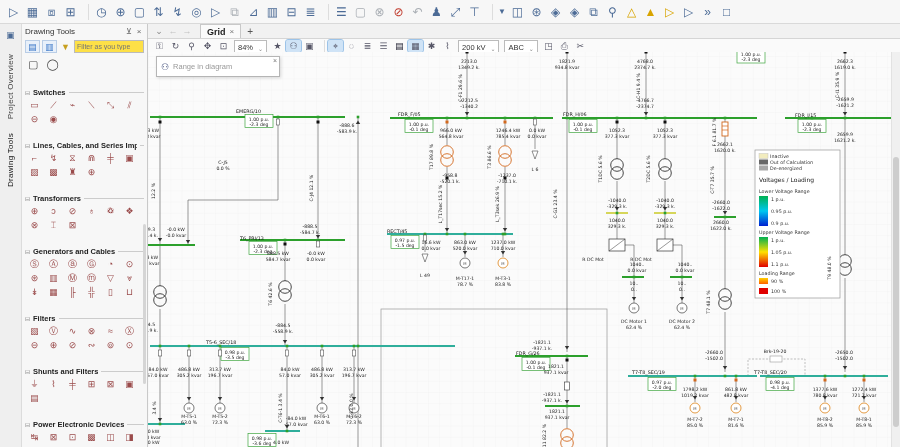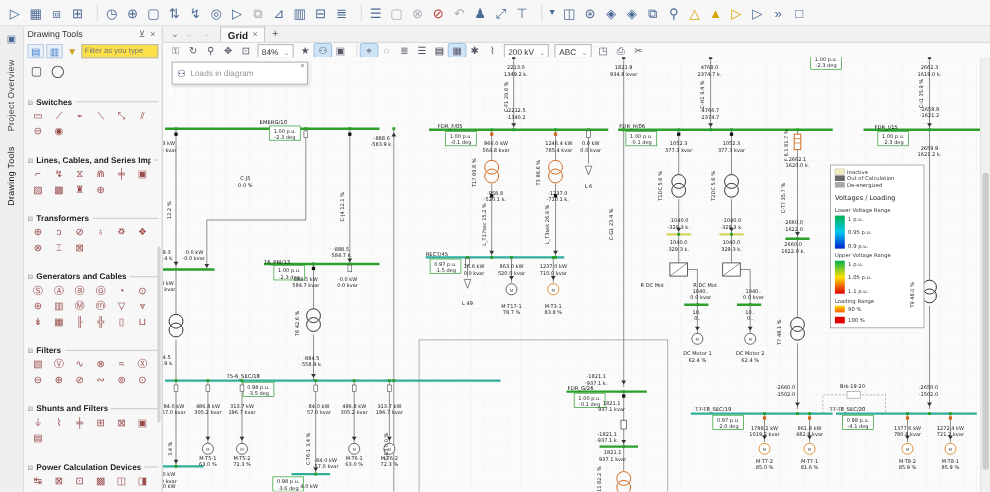--- a/index.html
+++ b/index.html
@@ -271,21 +271,21 @@
             <span class="pi">╪</span>
             <span class="pi">⊞</span>
             <span class="pi">⊠</span>
             <span class="pi">▣</span>
             <span class="pi">▤</span>
           </div>
       </div>
         <div class="sec">
         <div class="sec-h">
           <span class="cg">⊟</span>
-          <span class="st">Power Calculation Devices</span>
+          <span class="st">Power Electronic Devices</span>
           <span class="ln"></span>
         </div>
         <div class="icons">
 
         <span class="pi">↹</span>
             <span class="pi">⊠</span>
             <span class="pi">⊡</span>
             <span class="pi">▩</span>
             <span class="pi">◫</span>
             <span class="pi">◨</span>
@@ -749,21 +749,21 @@
             <text class="dt mt"><tspan x="534" y="254">M</tspan></text>
             <text class="dt mt"><tspan x="547" y="354">M</tspan></text>
             <text class="dt mt"><tspan x="588" y="354">M</tspan></text>
             <text class="dt mt"><tspan x="677" y="354">M</tspan></text>
             <text class="dt mt"><tspan x="716" y="354">M</tspan></text>
           </g>
       </svg>
 
       <div id="search">
         <span class="bi">⚇</span>
-        <span class="plc">Loads in diagram</span>
+        <span class="plc">Range in diagram</span>
         <span class="sx">×</span>
       </div>
 
       <div id="vsb">
           <div class="th"></div>
         </div>
     </div>
   </div>
 </div>
 

